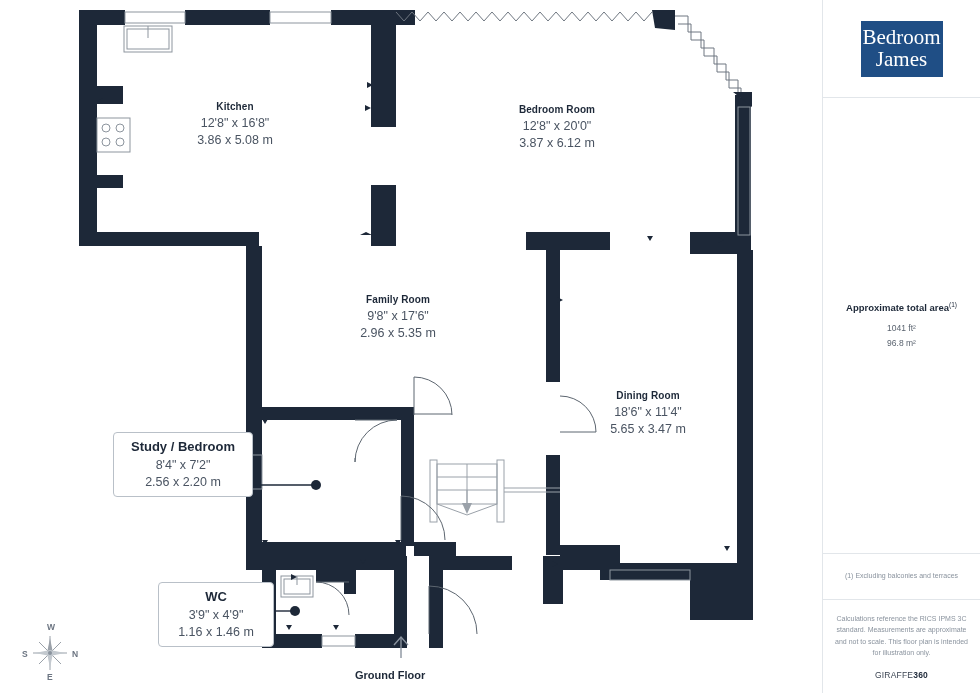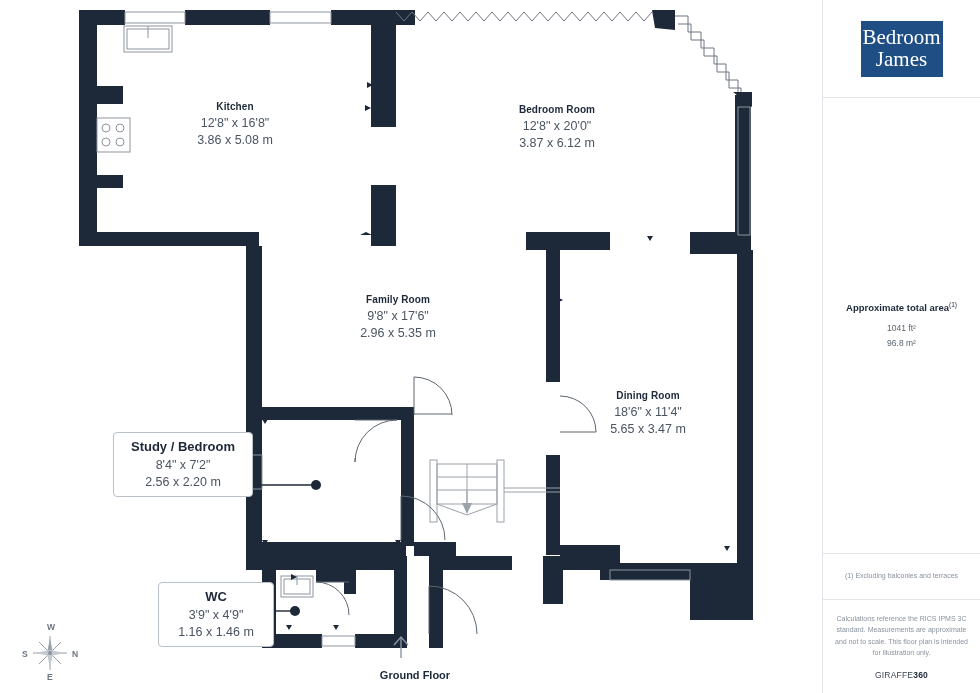--- a/index.html
+++ b/index.html
@@ -73,21 +73,20 @@
     font-size: 12.5px;
     display: block;
     color: #4a5462;
   }
   
   #floor-caption {
     position: absolute;
     left: 355px;
     top: 669px;
     width: 120px;
-    text-align: center;
     font-size: 11px;
     font-weight: bold;
     color: #1d2838;
   }
   
   #compass {
     position: absolute;
     left: 18px;
     top: 622px;
     width: 64px;

